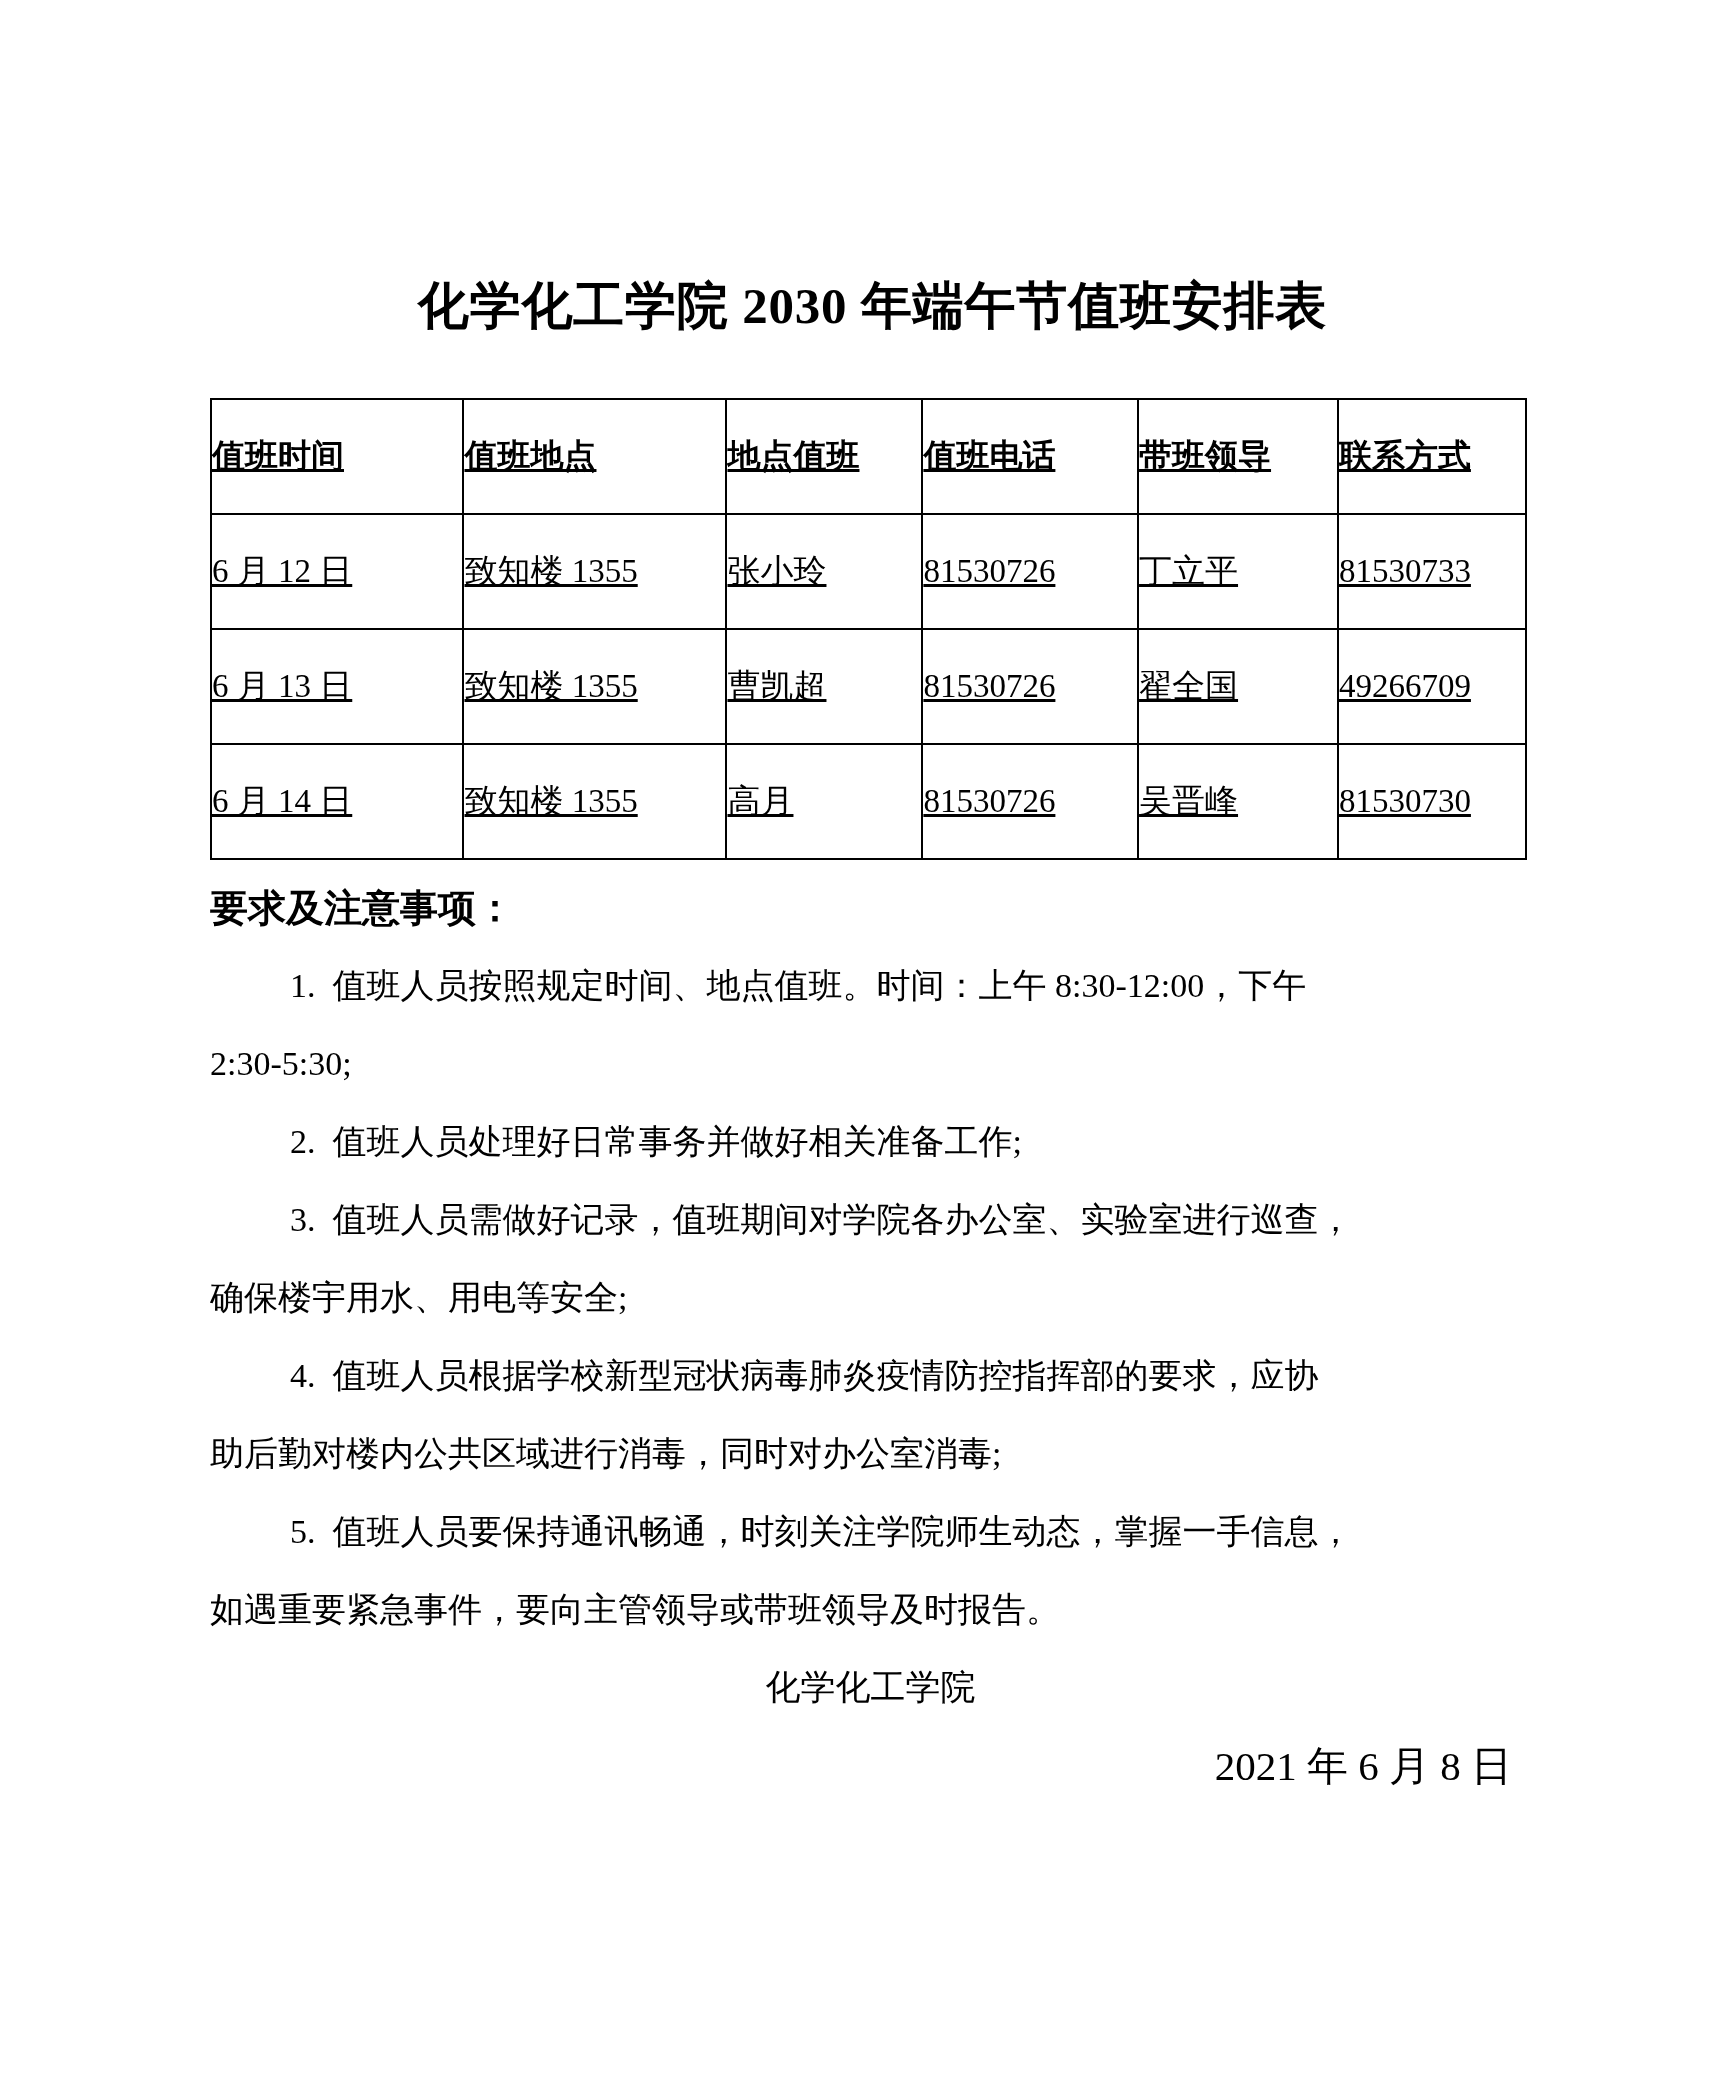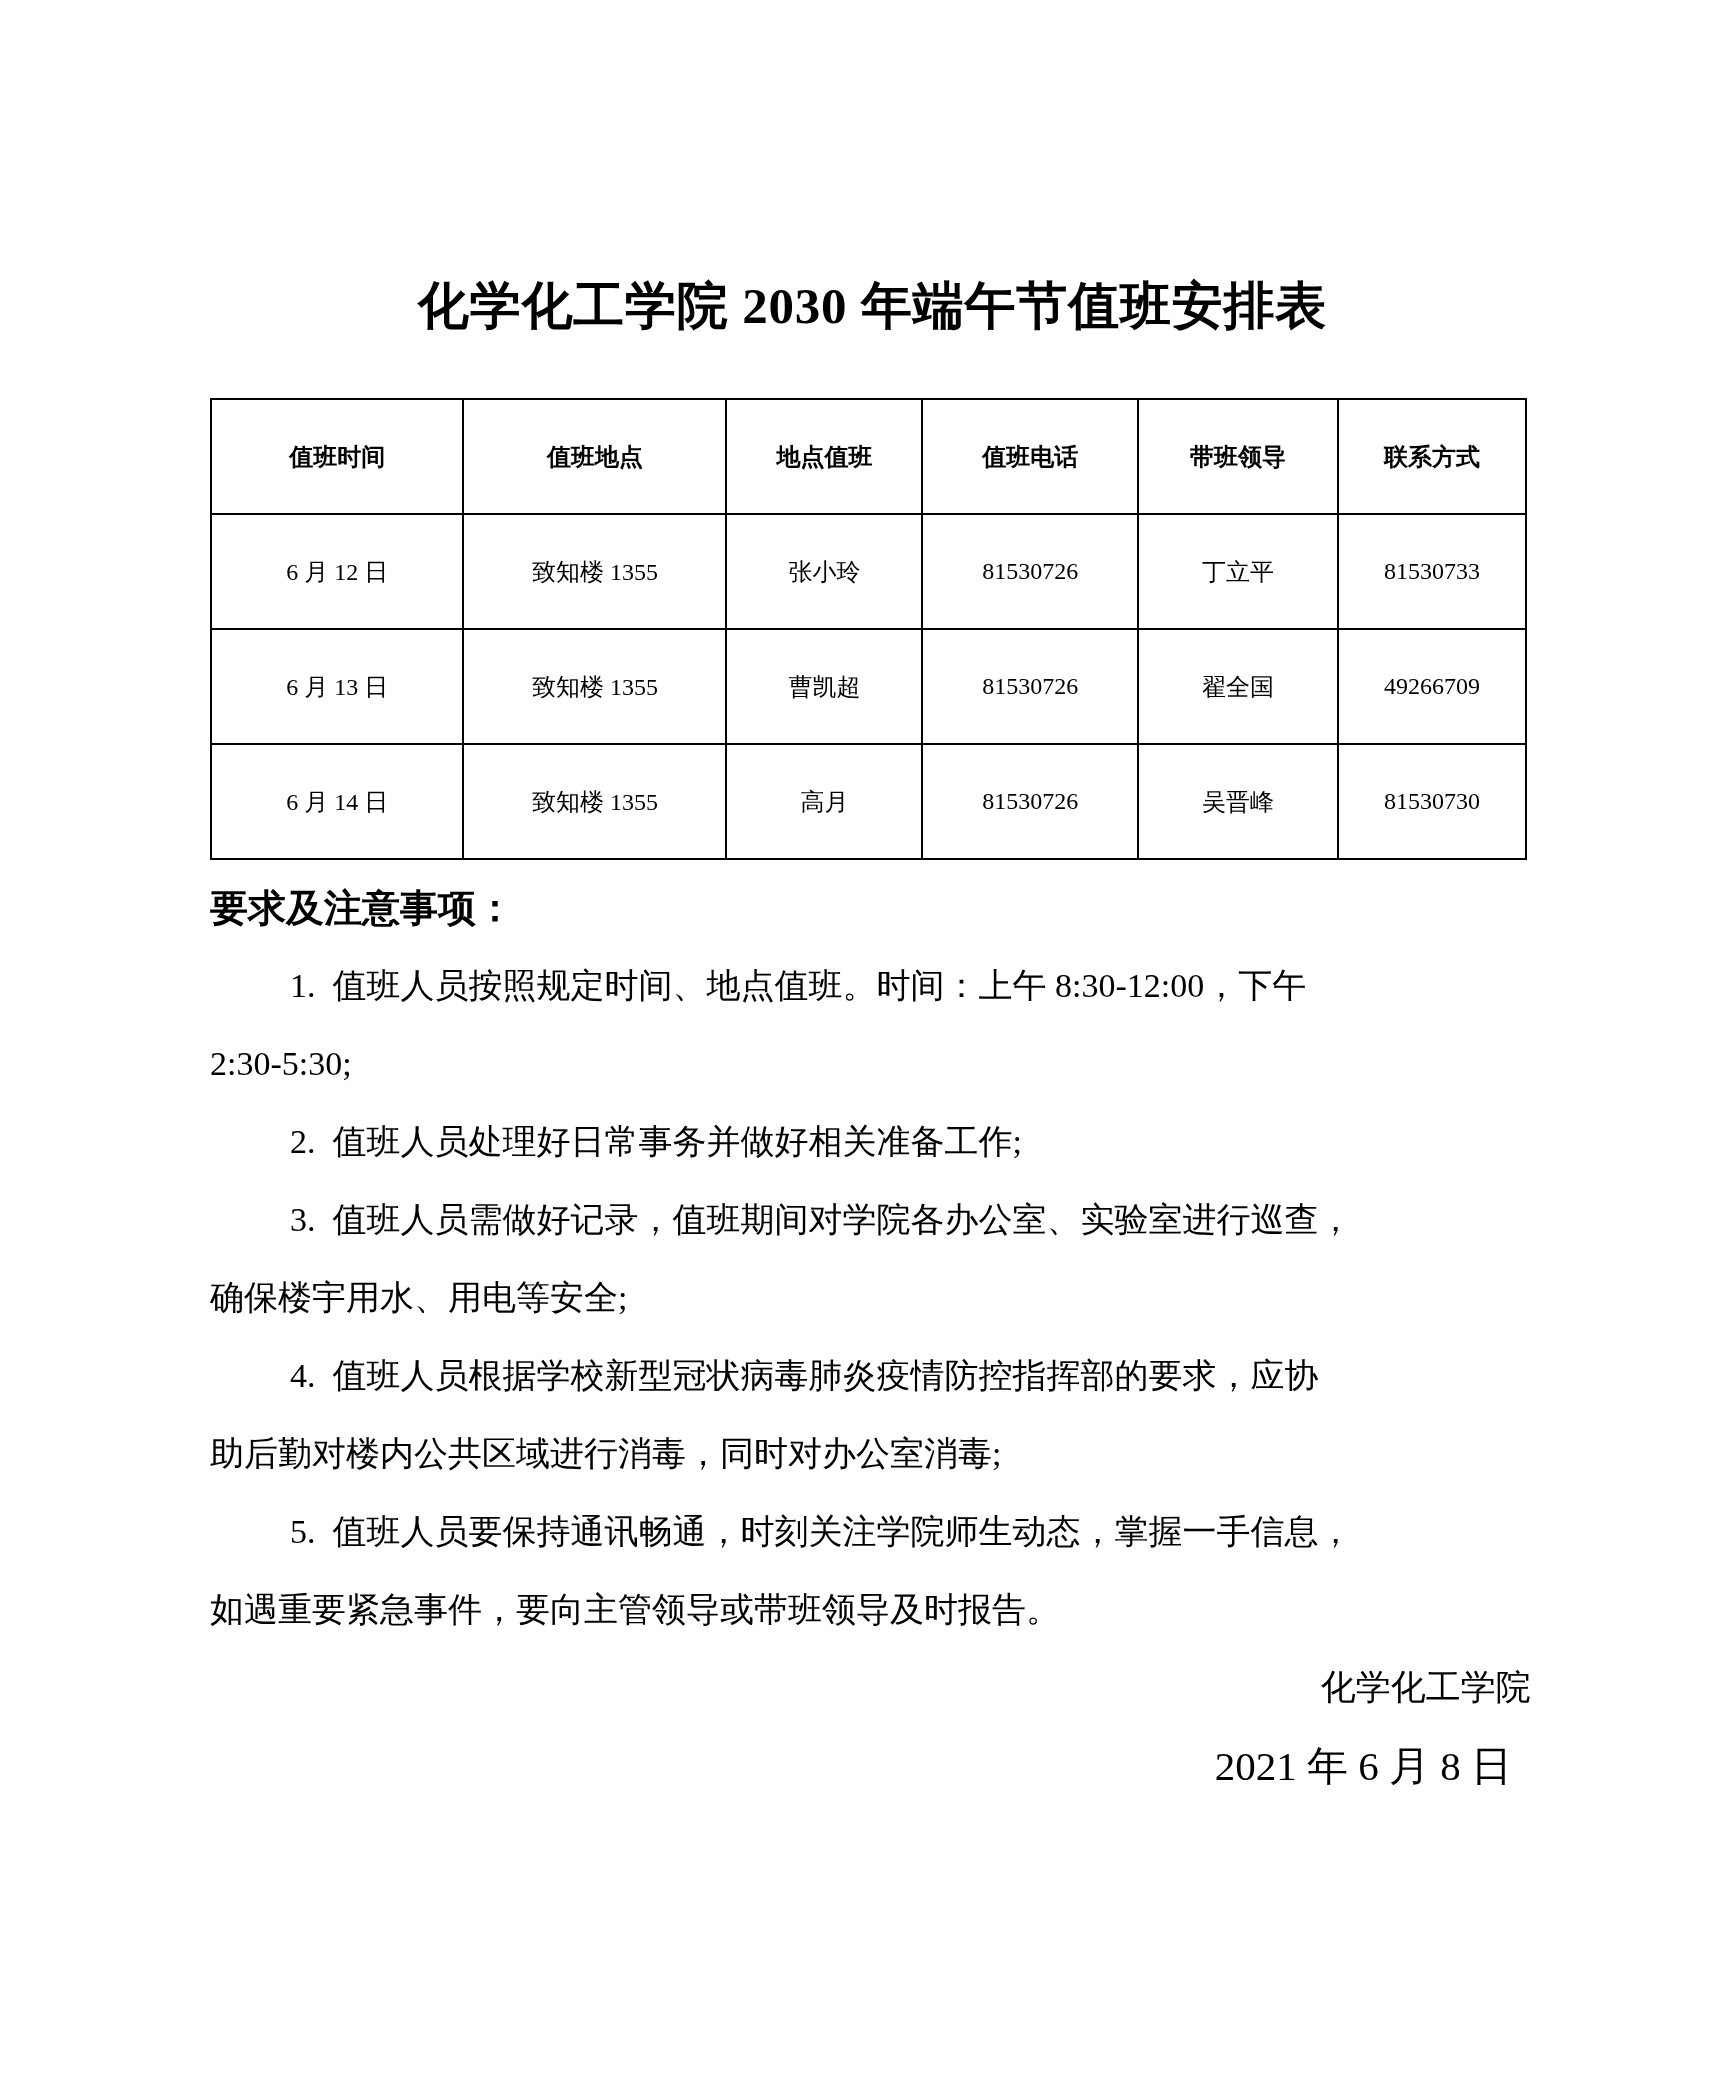--- a/index.html
+++ b/index.html
@@ -32,44 +32,45 @@
     width: 1317px;
     border-collapse: collapse;
     table-layout: fixed;
   }
   table.duty td, table.duty th {
     border-left: 2.1px solid #000;
     border-right: 2.1px solid #000;
     border-top: 2.9px solid #000;
     border-bottom: 2.9px solid #000;
     height: 115px;
-    text-align: center;
+    text-align: left;
     vertical-align: middle;
-    font-size: 24px;
+    font-size: 33px;
     font-weight: normal;
     white-space: nowrap;
     overflow: hidden;
+    text-decoration: underline;
   }
   table.duty { border: 2.9px solid #000; }
   table.duty th { font-weight: bold; }
   .notes-heading {
     margin-top: 8.8px;
     font-size: 38px;
     line-height: 78px;
     font-weight: bold;
     white-space: pre-wrap;
   }
   .note-line {
     font-size: 34px;
     line-height: 78px;
     white-space: pre-wrap;
   }
   .note-line.indent { padding-left: 80px; }
   .sig-org {
-    text-align: right;
+    text-align: center;
     padding-right: 4.2px;
     font-size: 35px;
     line-height: 78px;
     white-space: pre-wrap;
   }
   .sig-date {
     text-align: right;
     padding-right: 23px;
     font-size: 41px;
     line-height: 78px;

